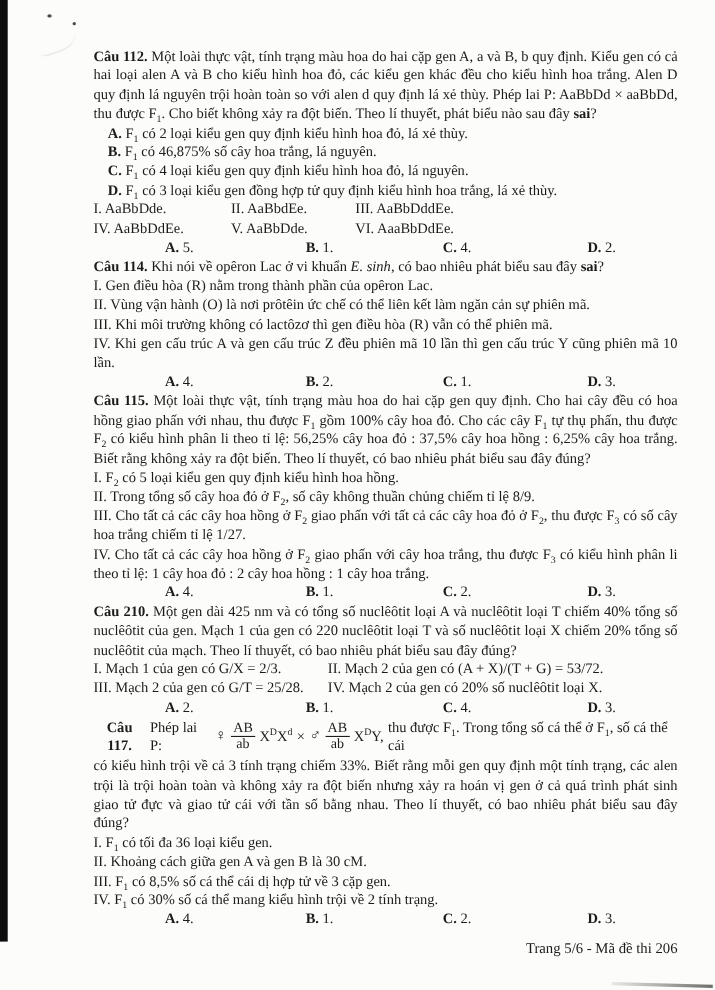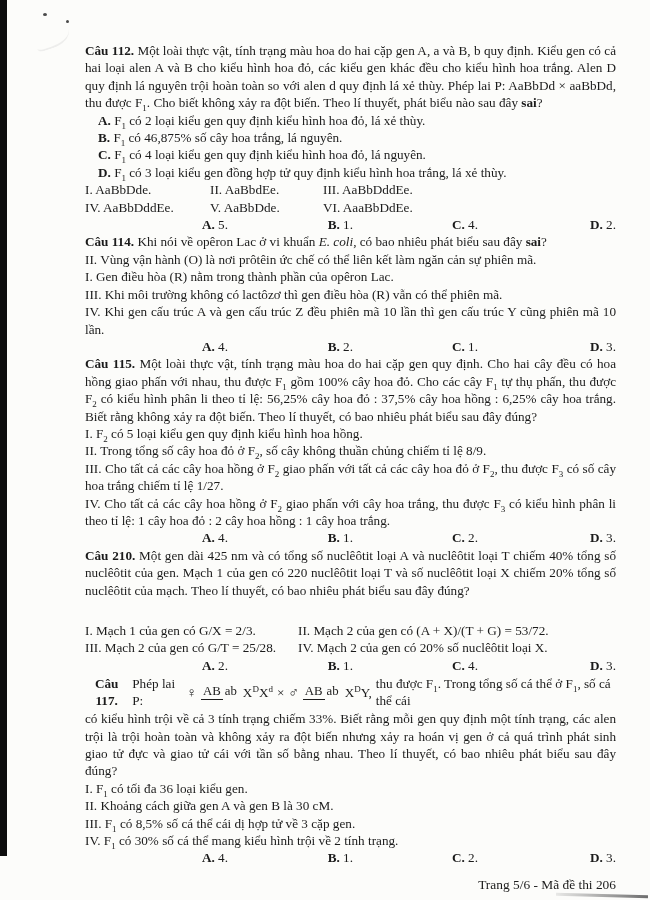--- a/index.html
+++ b/index.html
@@ -25,28 +25,28 @@
   .content{
     position:absolute;left:85px;top:42px;width:531px;
     font-size:13.2px;line-height:17.4px;
     text-align:justify;
   }
   p{margin:0;}
   sub,sup{font-size:68%;line-height:0;}
   .qlabel{font-weight:bold;text-align:center;}
   .stmt{text-align:justify;}
   .stmt-grid-3{display:grid;grid-template-columns:125px 113px 1fr;text-align:left;}
-  .stmt-grid-2{display:grid;grid-template-columns:213px 1fr;text-align:left;margin-top:23px;}
-  .opts-row{display:grid;grid-template-columns:130px 125px 125px 1fr;padding-left:13px;text-align:right;font-family:Liberation Serif, serif;}
+  .stmt-grid-2{display:grid;grid-template-columns:213px 1fr;text-align:left;}
+  .opts-row{display:grid;grid-template-columns:130px 125px 125px 1fr;padding-left:13px;text-align:center;font-family:Liberation Serif, serif;}
   .opts-stacked .opt{padding-left:13px;text-align:left;}
   .okey{font-weight:bold;}
 
   
   .crossline{display:flex;align-items:center;gap:4px;min-height:36px;text-align:left;}
-  .frac{display:inline-flex;flex-direction:row;align-items:center;line-height:1.08;font-size:12.8px;}
+  .frac{display:inline-flex;flex-direction:column;align-items:center;line-height:1.08;font-size:12.8px;}
   .frac .ftop{border-bottom:1px solid #1b1b1b;padding:0 2px;}
   .frac .fbot{padding:0 2px;}
   .sexsym{font-size:14px;}
 
   .footer{margin-top:9px;text-align:right;font-size:13.4px;}
 </style>
 </head>
 <body>
 
 <div class="page">
@@ -66,36 +66,36 @@
         <div class="opt"><b class="okey">C.</b> <span>F<sub>1</sub> có 4 loại kiểu gen quy định kiểu hình hoa đỏ, lá nguyên.</span></div>
         <div class="opt"><b class="okey">D.</b> <span>F<sub>1</sub> có 3 loại kiểu gen đồng hợp tử quy định kiểu hình hoa trắng, lá xẻ thùy.</span></div>
       </div>
     </div>
 
     <div class="q">
       <div class="stmt-grid-3">
         <span class="stmt">I. AaBbDde.</span>
         <span class="stmt">II. AaBbdEe.</span>
         <span class="stmt">III. AaBbDddEe.</span>
-        <span class="stmt">IV. AaBbDddEe.</span>
+        <span class="stmt">IV. AaBbDdEe.</span>
         <span class="stmt">V. AaBbDde.</span>
         <span class="stmt">VI. AaaBbDdEe.</span>
       </div>
       <div class="opts-row">
         <span class="opt"><b class="okey">A.</b> <span>5.</span></span>
         <span class="opt"><b class="okey">B.</b> <span>1.</span></span>
         <span class="opt"><b class="okey">C.</b> <span>4.</span></span>
         <span class="opt"><b class="okey">D.</b> <span>2.</span></span>
       </div>
     </div>
 
     <div class="q">
-      <p class="stem"><b class="qlabel">Câu 114.</b> <span>Khi nói về opêron Lac ở vi khuẩn <i>E. coli</i>, có bao nhiêu phát biểu sau đây <b>sai</b>?</span></p>
+      <p class="stem"><b class="qlabel">Câu 114.</b> <span>Khi nói về opêron Lac ở vi khuẩn <i>E. sinh</i>, có bao nhiêu phát biểu sau đây <b>sai</b>?</span></p>
+      <p class="stmt">I. Gen điều hòa (R) nằm trong thành phần của opêron Lac.</p>
       <p class="stmt">II. Vùng vận hành (O) là nơi prôtêin ức chế có thể liên kết làm ngăn cản sự phiên mã.</p>
-      <p class="stmt">I. Gen điều hòa (R) nằm trong thành phần của opêron Lac.</p>
       <p class="stmt">III. Khi môi trường không có lactôzơ thì gen điều hòa (R) vẫn có thể phiên mã.</p>
       <p class="stmt">IV. Khi gen cấu trúc A và gen cấu trúc Z đều phiên mã 10 lần thì gen cấu trúc Y cũng phiên mã 10 lần.</p>
       <div class="opts-row">
         <span class="opt"><b class="okey">A.</b> <span>4.</span></span>
         <span class="opt"><b class="okey">B.</b> <span>2.</span></span>
         <span class="opt"><b class="okey">C.</b> <span>1.</span></span>
         <span class="opt"><b class="okey">D.</b> <span>3.</span></span>
       </div>
     </div>
 

